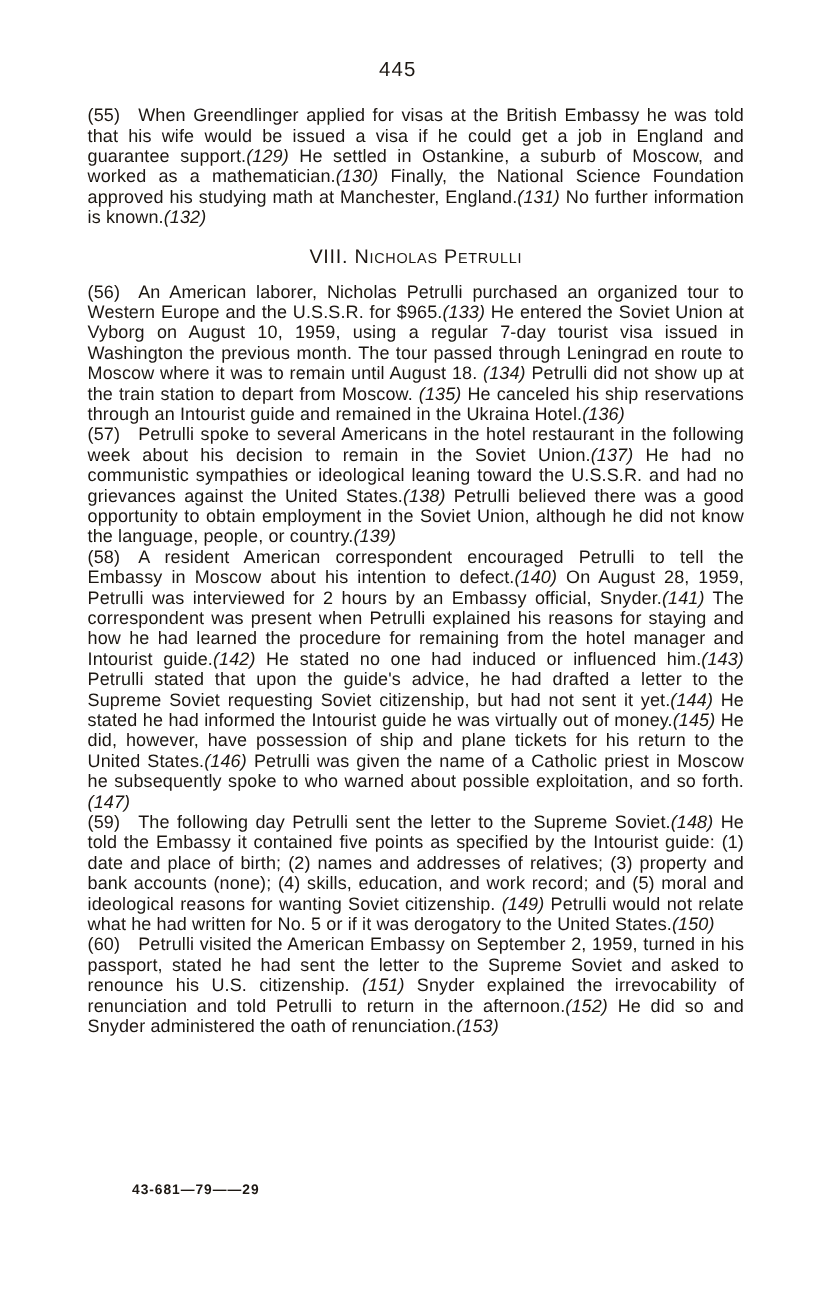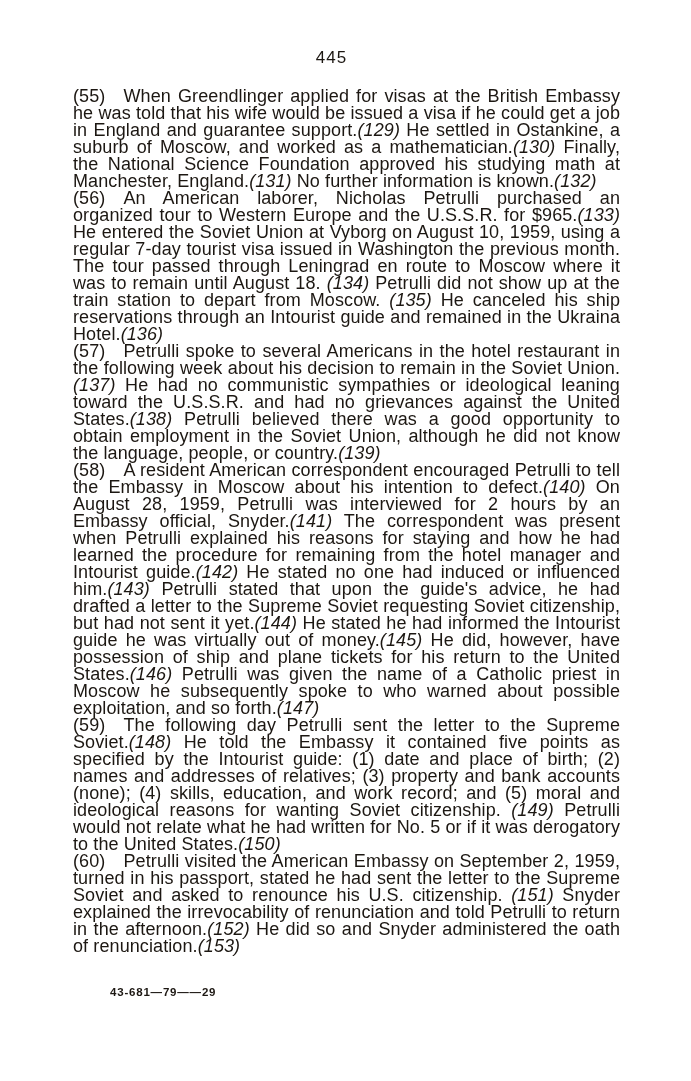--- a/index.html
+++ b/index.html
@@ -23,21 +23,21 @@
     width: 547px;
   }
   .page-number {
     text-align: center;
     font-size: 17px;
     letter-spacing: 1px;
     margin: 0 30px 20px 0;
   }
   .body-para {
     margin: 0;
-    font-size: 18px;
+    font-size: 15px;
     line-height: 17px;
     text-align: justify;
     letter-spacing: 0.1px;
     hyphens: auto;
     -webkit-hyphens: auto;
   }
   .body-para .it {
     font-style: italic;
   }
   .section-heading {
@@ -59,20 +59,21 @@
 </style>
 </head>
 <body>
 
 <div class="page">
   <div class="content">
     <div class="page-number">445</div>
 
     <p class="body-para"><span>(55) When Greendlinger applied for visas at the British Embassy he was told that his wife would be issued a visa if he could get a job in England and guarantee support.</span><span class="it">(129)</span><span> He settled in Ostankine, a suburb of Moscow, and worked as a mathematician.</span><span class="it">(130)</span><span> Finally, the National Science Foundation approved his studying math at Manchester, England.</span><span class="it">(131)</span><span> No further information is known.</span><span class="it">(132)</span></p>
 
+    <h2 class="section-heading">VIII. Nicholas Petrulli</h2>
 
     <p class="body-para"><span>(56) An American laborer, Nicholas Petrulli purchased an organized tour to Western Europe and the U.S.S.R. for $965.</span><span class="it">(133)</span><span> He entered the Soviet Union at Vyborg on August 10, 1959, using a regular 7-day tourist visa issued in Washington the previous month. The tour passed through Leningrad en route to Moscow where it was to remain until August 18. </span><span class="it">(134)</span><span> Petrulli did not show up at the train station to depart from Moscow. </span><span class="it">(135)</span><span> He canceled his ship reservations through an Intourist guide and remained in the Ukraina Hotel.</span><span class="it">(136)</span></p>
 
     <p class="body-para"><span>(57) Petrulli spoke to several Americans in the hotel restaurant in the following week about his decision to remain in the Soviet Union.</span><span class="it">(137)</span><span> He had no communistic sympathies or ideological leaning toward the U.S.S.R. and had no grievances against the United States.</span><span class="it">(138)</span><span> Petrulli believed there was a good opportunity to obtain employment in the Soviet Union, although he did not know the language, people, or country.</span><span class="it">(139)</span></p>
 
     <p class="body-para"><span>(58) A resident American correspondent encouraged Petrulli to tell the Embassy in Moscow about his intention to defect.</span><span class="it">(140)</span><span> On August 28, 1959, Petrulli was interviewed for 2 hours by an Embassy official, Snyder.</span><span class="it">(141)</span><span> The correspondent was present when Petrulli explained his reasons for staying and how he had learned the procedure for remaining from the hotel manager and Intourist guide.</span><span class="it">(142)</span><span> He stated no one had induced or influenced him.</span><span class="it">(143)</span><span> Petrulli stated that upon the guide's advice, he had drafted a letter to the Supreme Soviet requesting Soviet citizenship, but had not sent it yet.</span><span class="it">(144)</span><span> He stated he had informed the Intourist guide he was virtually out of money.</span><span class="it">(145)</span><span> He did, however, have possession of ship and plane tickets for his return to the United States.</span><span class="it">(146)</span><span> Petrulli was given the name of a Catholic priest in Moscow he subsequently spoke to who warned about possible exploitation, and so forth.</span><span class="it">(147)</span></p>
 
     <p class="body-para"><span>(59) The following day Petrulli sent the letter to the Supreme Soviet.</span><span class="it">(148)</span><span> He told the Embassy it contained five points as specified by the Intourist guide: (1) date and place of birth; (2) names and addresses of relatives; (3) property and bank accounts (none); (4) skills, education, and work record; and (5) moral and ideological reasons for wanting Soviet citizenship. </span><span class="it">(149)</span><span> Petrulli would not relate what he had written for No. 5 or if it was derogatory to the United States.</span><span class="it">(150)</span></p>
 
     <p class="body-para"><span>(60) Petrulli visited the American Embassy on September 2, 1959, turned in his passport, stated he had sent the letter to the Supreme Soviet and asked to renounce his U.S. citizenship. </span><span class="it">(151)</span><span> Snyder explained the irrevocability of renunciation and told Petrulli to return in the afternoon.</span><span class="it">(152)</span><span> He did so and Snyder administered the oath of renunciation.</span><span class="it">(153)</span></p>

